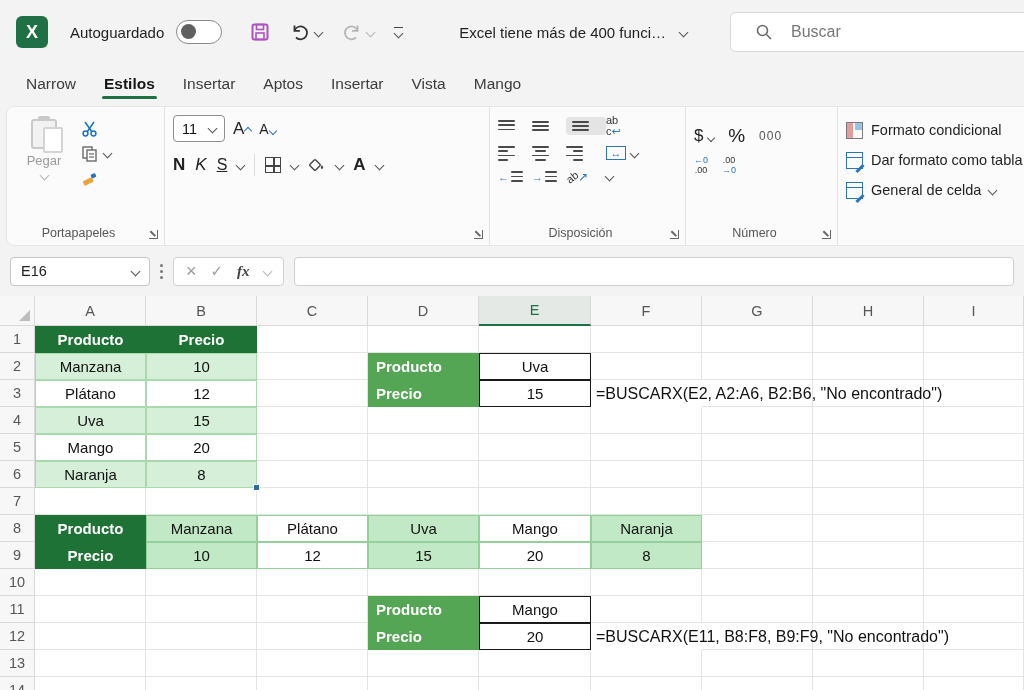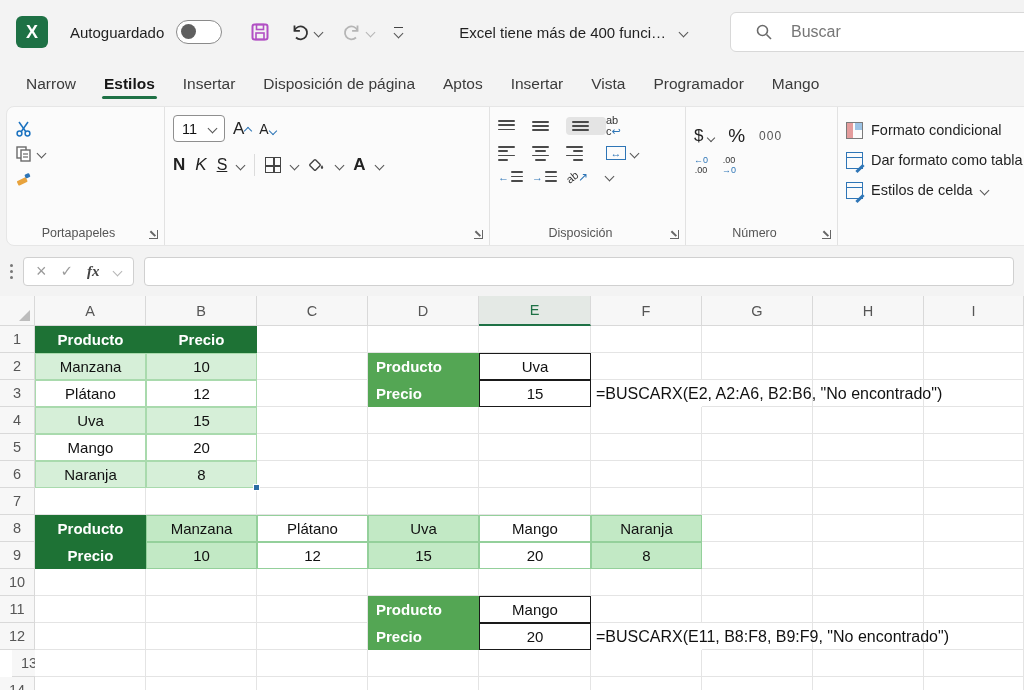--- a/index.html
+++ b/index.html
@@ -170,31 +170,34 @@
       <line x1="11.5" y1="11.5" x2="16" y2="16" stroke="#6a6a6a" stroke-width="1.6"></line>
     </svg>
     <span class="ph">Buscar</span>
   </div>
 </div>
 
 <div id="tabsbar">
     <div class="tab">Narrow</div>
     <div class="tab active">Estilos</div>
     <div class="tab">Insertar</div>
-    <div class="tab">Disposición de página</div>
     <div class="tab">Aptos</div>
     <div class="tab">Insertar</div>
     <div class="tab">Vista</div>
-    <div class="tab">Programador</div>
     <div class="tab">Mango</div>
   </div>
 
 <div id="ribbon">
 
   <div class="group" id="g-clip">
+    <div class="paste-big">
+      <div class="clipboard"></div>
+      <span class="paste-lbl">Pegar</span>
+      <span class="chv gray"></span>
+    </div>
     <div class="clip-col">
       <div class="mini-row">
         <svg width="17" height="17" viewBox="0 0 17 17">
           <line x1="4" y1="2" x2="11" y2="12" stroke="#1b72c0" stroke-width="1.5"></line>
           <line x1="13" y1="2" x2="6" y2="12" stroke="#1b72c0" stroke-width="1.5"></line>
           <circle cx="4.5" cy="13.5" r="2.4" fill="none" stroke="#1b72c0" stroke-width="1.5"></circle>
           <circle cx="12.5" cy="13.5" r="2.4" fill="none" stroke="#1b72c0" stroke-width="1.5"></circle>
         </svg>
       </div>
       <div class="mini-row">
@@ -331,28 +334,32 @@
     <div class="style-row">
       <span class="ic16 grid-ic"></span>
       <span>Formato condicional</span>
     </div>
     <div class="style-row">
       <span class="ic16 tbl-ic"></span>
       <span>Dar formato como tabla</span>
     </div>
     <div class="style-row">
       <span class="ic16 tbl-ic"></span>
-      <span>Estilos de celda</span>
+      <span>General de celda</span>
       <span class="chv"></span>
     </div>
 
   </div>
 </div>
 
 <div id="fbar">
+  <div id="namebox">
+    <span>E16</span>
+    <span class="chv"></span>
+  </div>
   <span class="dots3">
       <i></i>
       <i></i>
       <i></i>
     </span>
   <div id="fx-group">
     <span style="font-size:18px">×</span>
     <span>✓</span>
     <span class="fx">fx</span>
     <span class="chv gray"></span>
@@ -484,21 +491,21 @@
     <div class="rowhdr" style="left: 0px; top: 327px; height: 27px;">12</div>
     <div class="cell" style="left: 35px; top: 327px; width: 111px; height: 27px;"></div>
     <div class="cell" style="left: 146px; top: 327px; width: 111px; height: 27px;"></div>
     <div class="cell" style="left: 257px; top: 327px; width: 111px; height: 27px;"></div>
     <div class="cell green-label" style="left: 368px; top: 327px; width: 111px; height: 27px;">Precio</div>
     <div class="cell boxed" style="left: 479px; top: 327px; width: 112px; height: 27px;">20</div>
     <div class="cell formula" style="left: 591px; top: 327px; width: 111px; height: 27px;">=BUSCARX(E11, B8:F8, B9:F9, "No encontrado")</div>
     <div class="cell" style="left: 702px; top: 327px; width: 111px; height: 27px;"></div>
     <div class="cell" style="left: 813px; top: 327px; width: 111px; height: 27px;"></div>
     <div class="cell" style="left: 924px; top: 327px; width: 100px; height: 27px;"></div>
-    <div class="rowhdr" style="left: 12px; top: 354px; height: 27px;">13</div>
+    <div class="rowhdr" style="left: 0px; top: 354px; height: 27px;">13</div>
     <div class="cell" style="left: 35px; top: 354px; width: 111px; height: 27px;"></div>
     <div class="cell" style="left: 146px; top: 354px; width: 111px; height: 27px;"></div>
     <div class="cell" style="left: 257px; top: 354px; width: 111px; height: 27px;"></div>
     <div class="cell" style="left: 368px; top: 354px; width: 111px; height: 27px;"></div>
     <div class="cell" style="left: 479px; top: 354px; width: 112px; height: 27px;"></div>
     <div class="cell" style="left: 591px; top: 354px; width: 111px; height: 27px;"></div>
     <div class="cell" style="left: 702px; top: 354px; width: 111px; height: 27px;"></div>
     <div class="cell" style="left: 813px; top: 354px; width: 111px; height: 27px;"></div>
     <div class="cell" style="left: 924px; top: 354px; width: 100px; height: 27px;"></div>
     <div class="rowhdr" style="left: 0px; top: 381px; height: 27px;">14</div>

